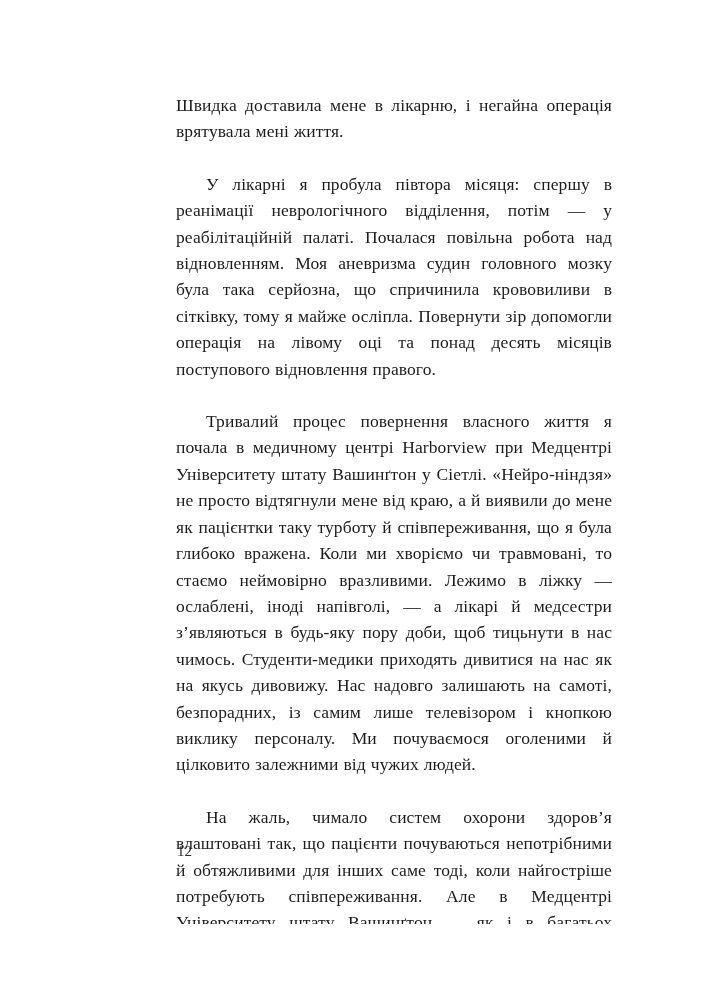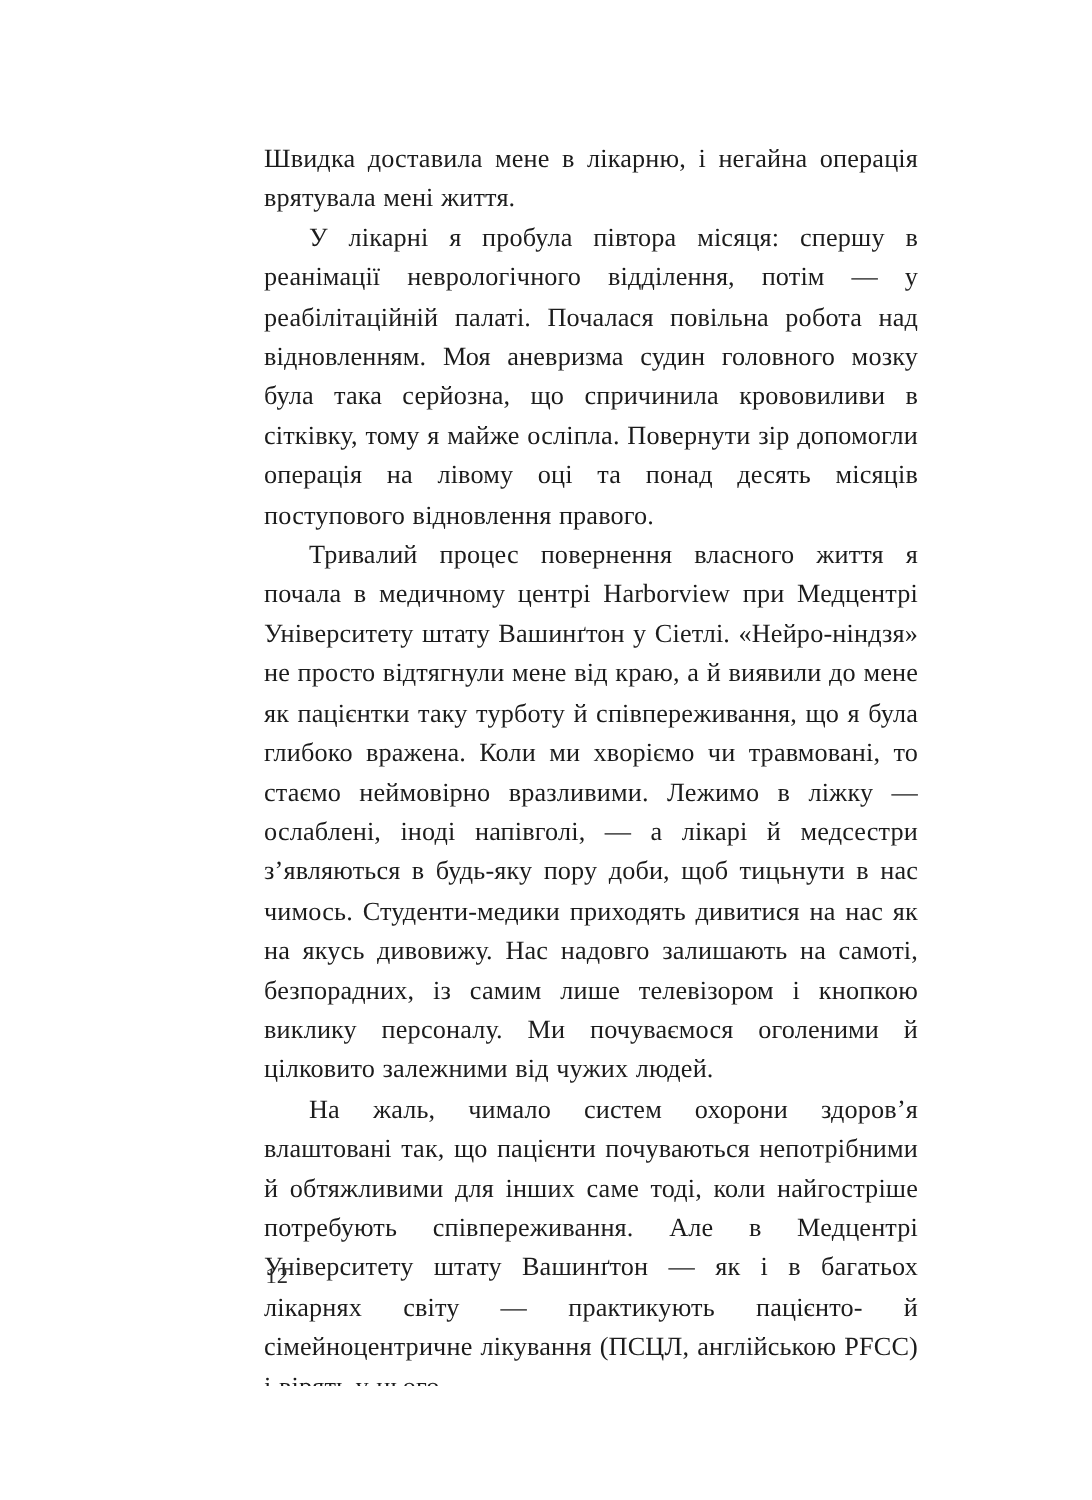--- a/index.html
+++ b/index.html
@@ -26,20 +26,21 @@
     margin: 0;
     font-size: 17.5px;
     line-height: 26.4px;
     text-align: justify;
     letter-spacing: 0.1px;
     word-spacing: 0.5px;
     color: #1c1c1c;
   }
   .text-block p.indent {
     text-indent: 30px;
+    margin-top: 26px;
   }
   .page-number {
     position: absolute;
     left: 177px;
     top: 843px;
     font-size: 15px;
     color: #2a2a2a;
     font-family: "Liberation Serif", "DejaVu Serif", serif;
   }
 </style>

